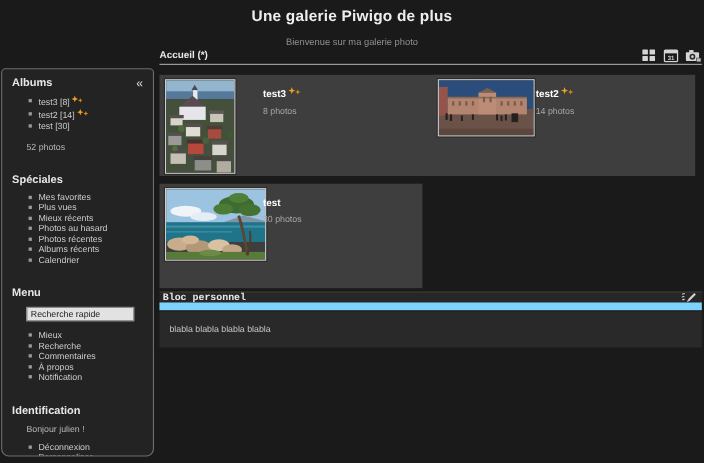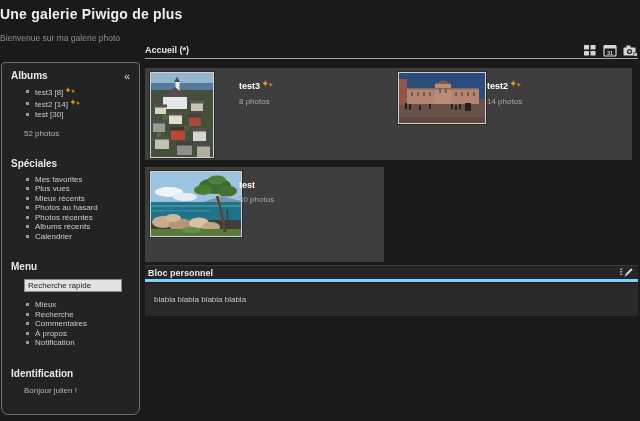--- a/index.html
+++ b/index.html
@@ -7,21 +7,21 @@
   body {
     position: relative;
     background:#1a1a1a;
     font-family:"Liberation Sans", sans-serif;
     color:#ccc;
     overflow:hidden;
   }
   a { color:#ccc; text-decoration:none; cursor:pointer; }
 
   
-  .page-header { position:absolute; top:0; left:0; width:640px; }
+  .page-header { position:absolute; top:0; left:0; width:640px; text-align:center; }
   .page-title { font-size:14px; font-weight:bold; color:#eee; margin-top:6px; letter-spacing:.2px; }
   .page-subtitle { font-size:8.5px; color:#909090; margin-top:11px; }
 
   
   .sidebar {
     position:absolute; left:1px; top:62px; width:139px; height:353px;
     background:#232323; border:1px solid #6e6e6e;
     border-radius:4px 4px 7px 7px;
     overflow:hidden;
   }
@@ -54,22 +54,22 @@
   .cell-1 { left:145px; top:68px;  width:287px; height:92px; }
   .cell-2 { left:393px; top:68px;  width:239px; height:92px; }
   .cell-3 { left:145px; top:167px; width:239px; height:95px;padding-left:36px; }
   .thumb { position:absolute; left:5px; top:4px; border:1px solid #cfcfcf; box-shadow:0 0 0 1px #2a2a2a; display:block; line-height:0; }
   .cell-text { position:absolute; left:94px; top:7px; }
   .album-title { font-size:9px; font-weight:bold; color:#fff; }
   .album-count { font-size:8px; color:#a8a8a8; margin-top:3px; }
 
   .pb-header {
     position:absolute; left:145px; top:265px; width:493px; height:17px;
-    background:#262626; border-bottom:3px solid #7dd3fc; border-top:1px solid #3a3a3a;
-    display:flex; justify-content:space-between; align-items:center; padding:0 5px 0 3px;
+    background:#262626; border-bottom:7px solid #7dd3fc; border-top:1px solid #3a3a3a;
+    display:flex; justify-content:space-between; align-items:center; padding:0 5px 0 3px;font-family:Liberation Mono, monospace;
   }
   .pb-title { font-size:9px; font-weight:bold; color:#e8e8e8; }
   .pb-row {
     position:absolute; left:145px; top:283px; width:493px; height:33px;
     background:#292929; display:flex; align-items:center; padding-left:9px;
   }
   .pb-content { font-size:8px; color:#c9c9c9; }
 </style>
 </head>
 <body>
@@ -133,20 +133,25 @@
       <li><a>À propos</a></li>
       <li><a>Notification</a></li>
     </ul>
   </div>
 
   <div class="section-gap">
     <div class="mb-head">
       <span class="mb-title">Identification</span>
     </div>
     <div class="side-note" style="margin-top:7px;">Bonjour julien !</div>
+    <ul class="mlist" style="margin-top:7px;">
+      <li><a>Déconnexion</a></li>
+      <li><a>Personnaliser</a></li>
+
+    </ul>
   </div>
 </div>
 
 <div class="crumb-bar">
   <span class="breadcrumb">Accueil (*)</span>
   <span class="crumb-icons">
     <span class="icon-btn">
       <svg width="14" height="13" viewBox="0 0 14 13">
           <rect x="1" y="1" width="5" height="4.5" rx="0.5" fill="#d5d5d5"></rect>
           <rect x="7.5" y="1" width="5" height="4.5" rx="0.5" fill="#d5d5d5"></rect>

